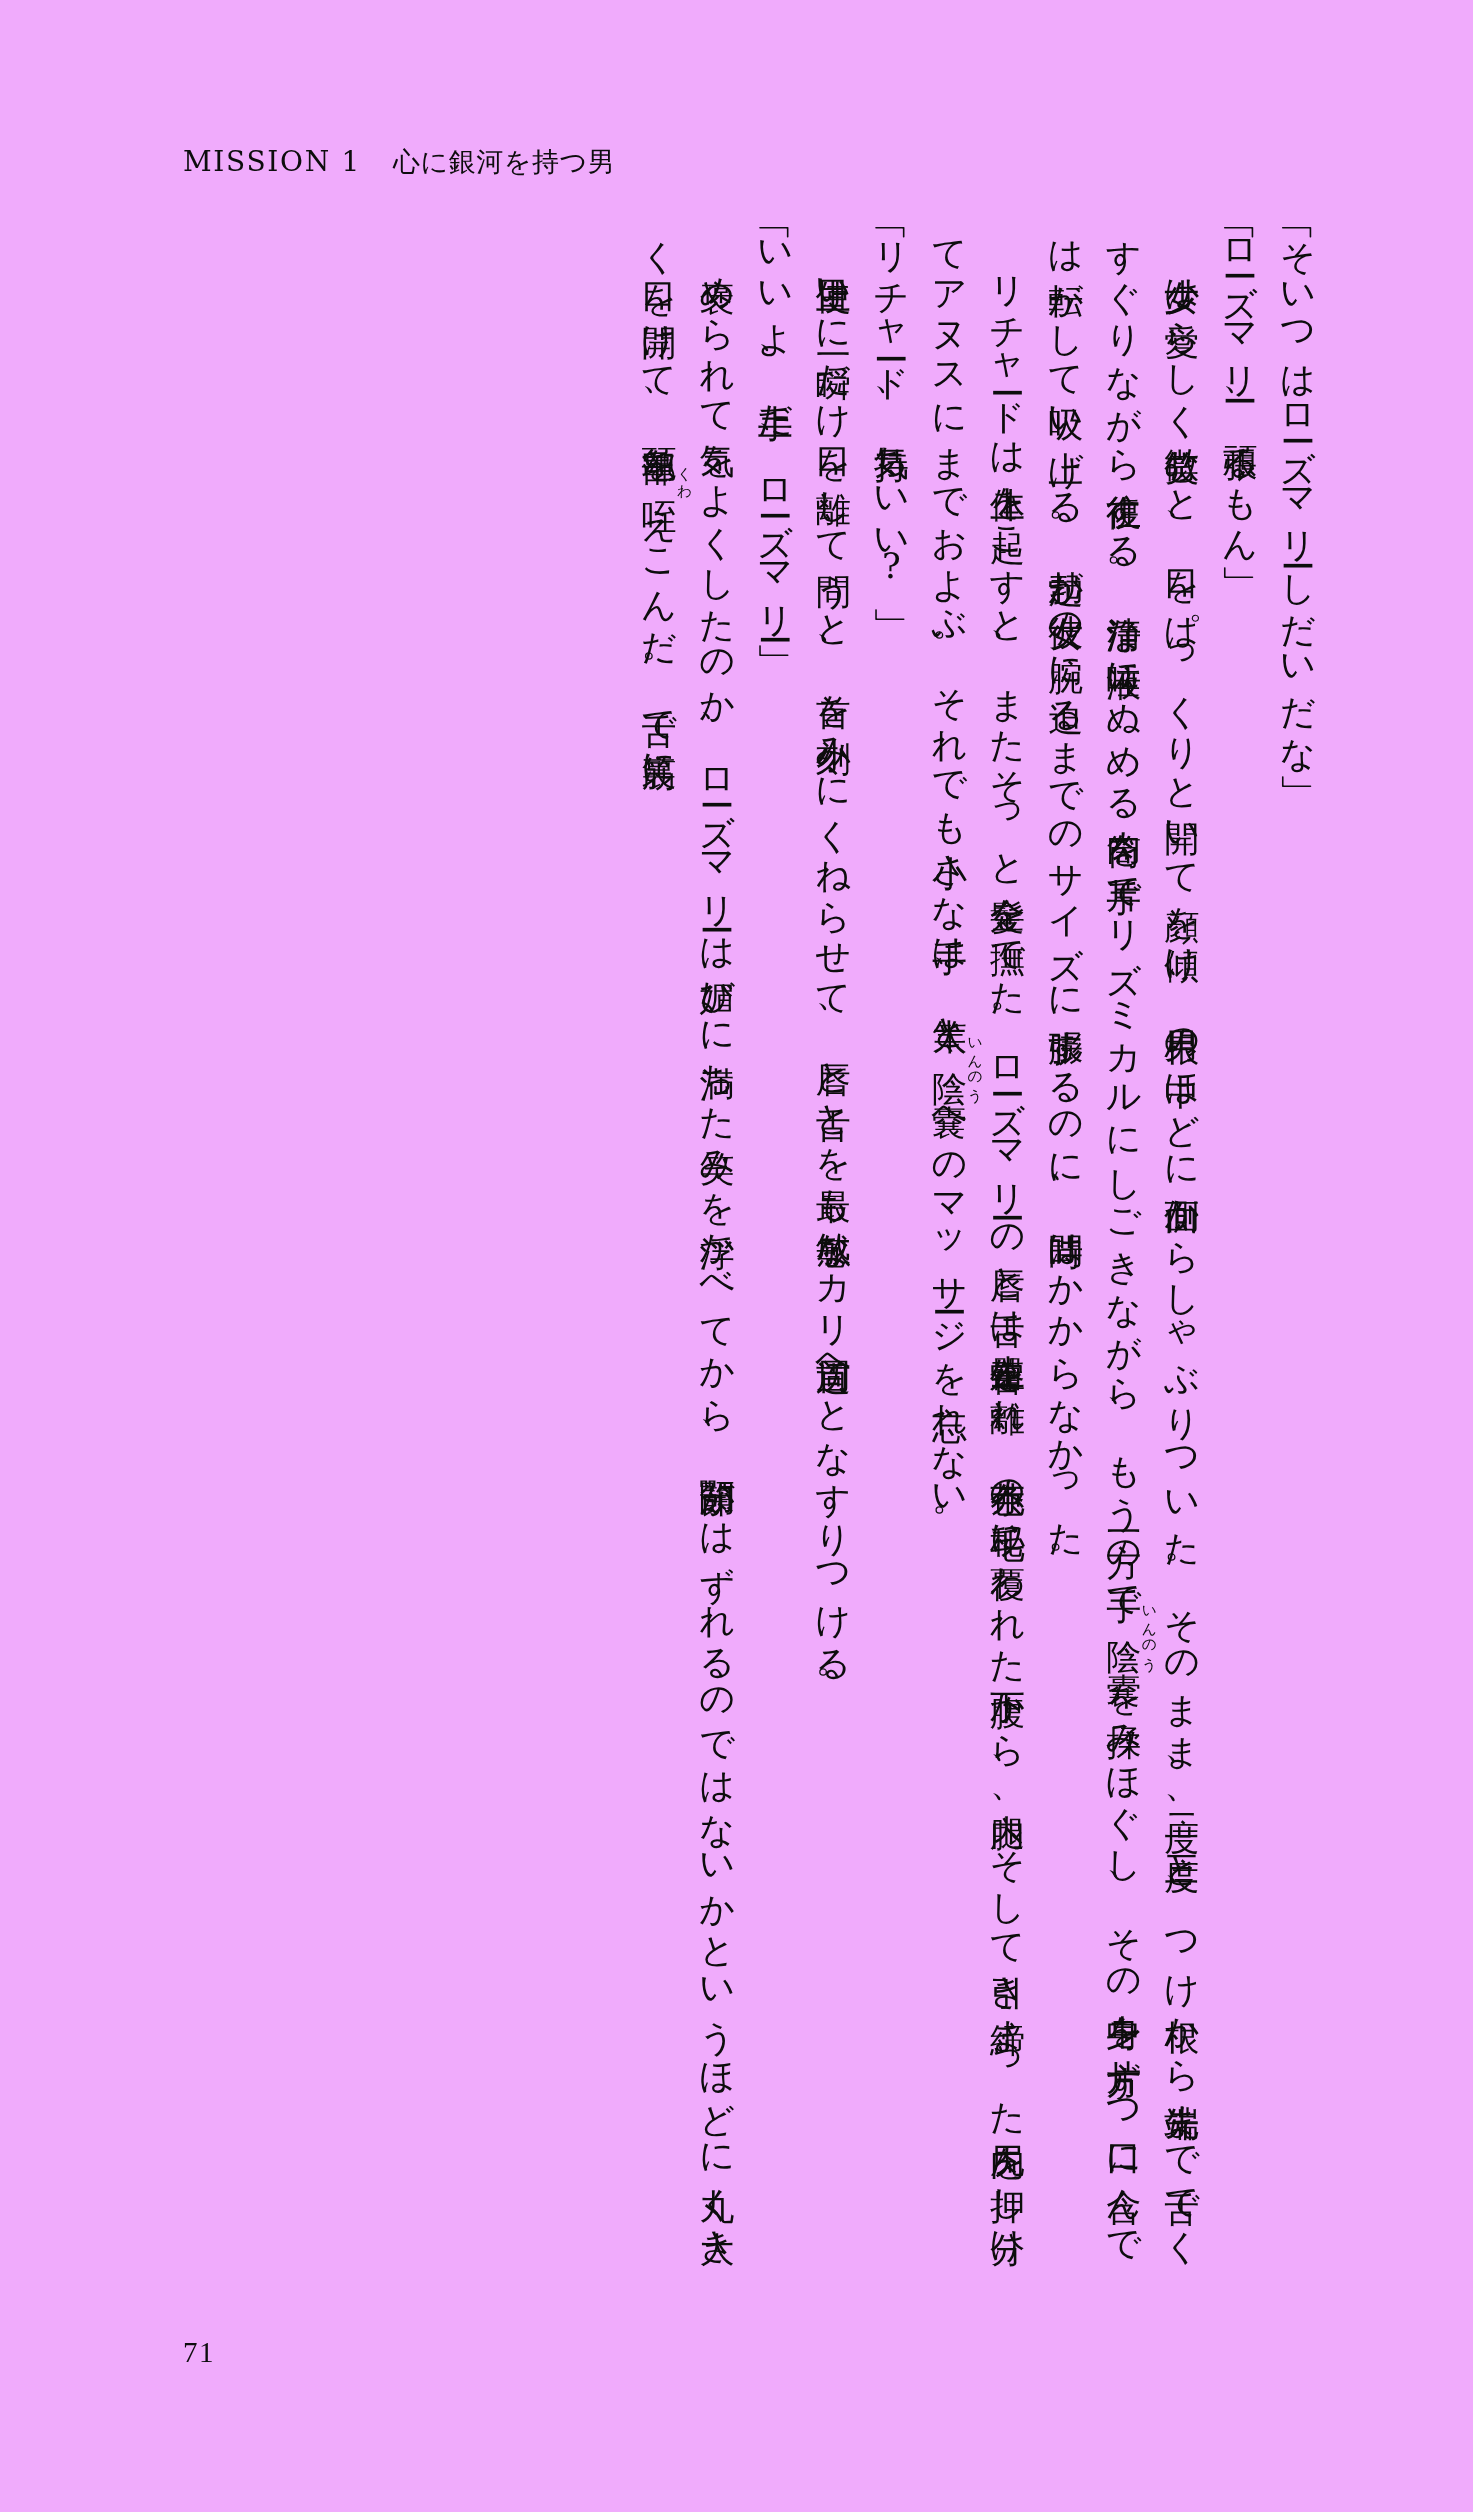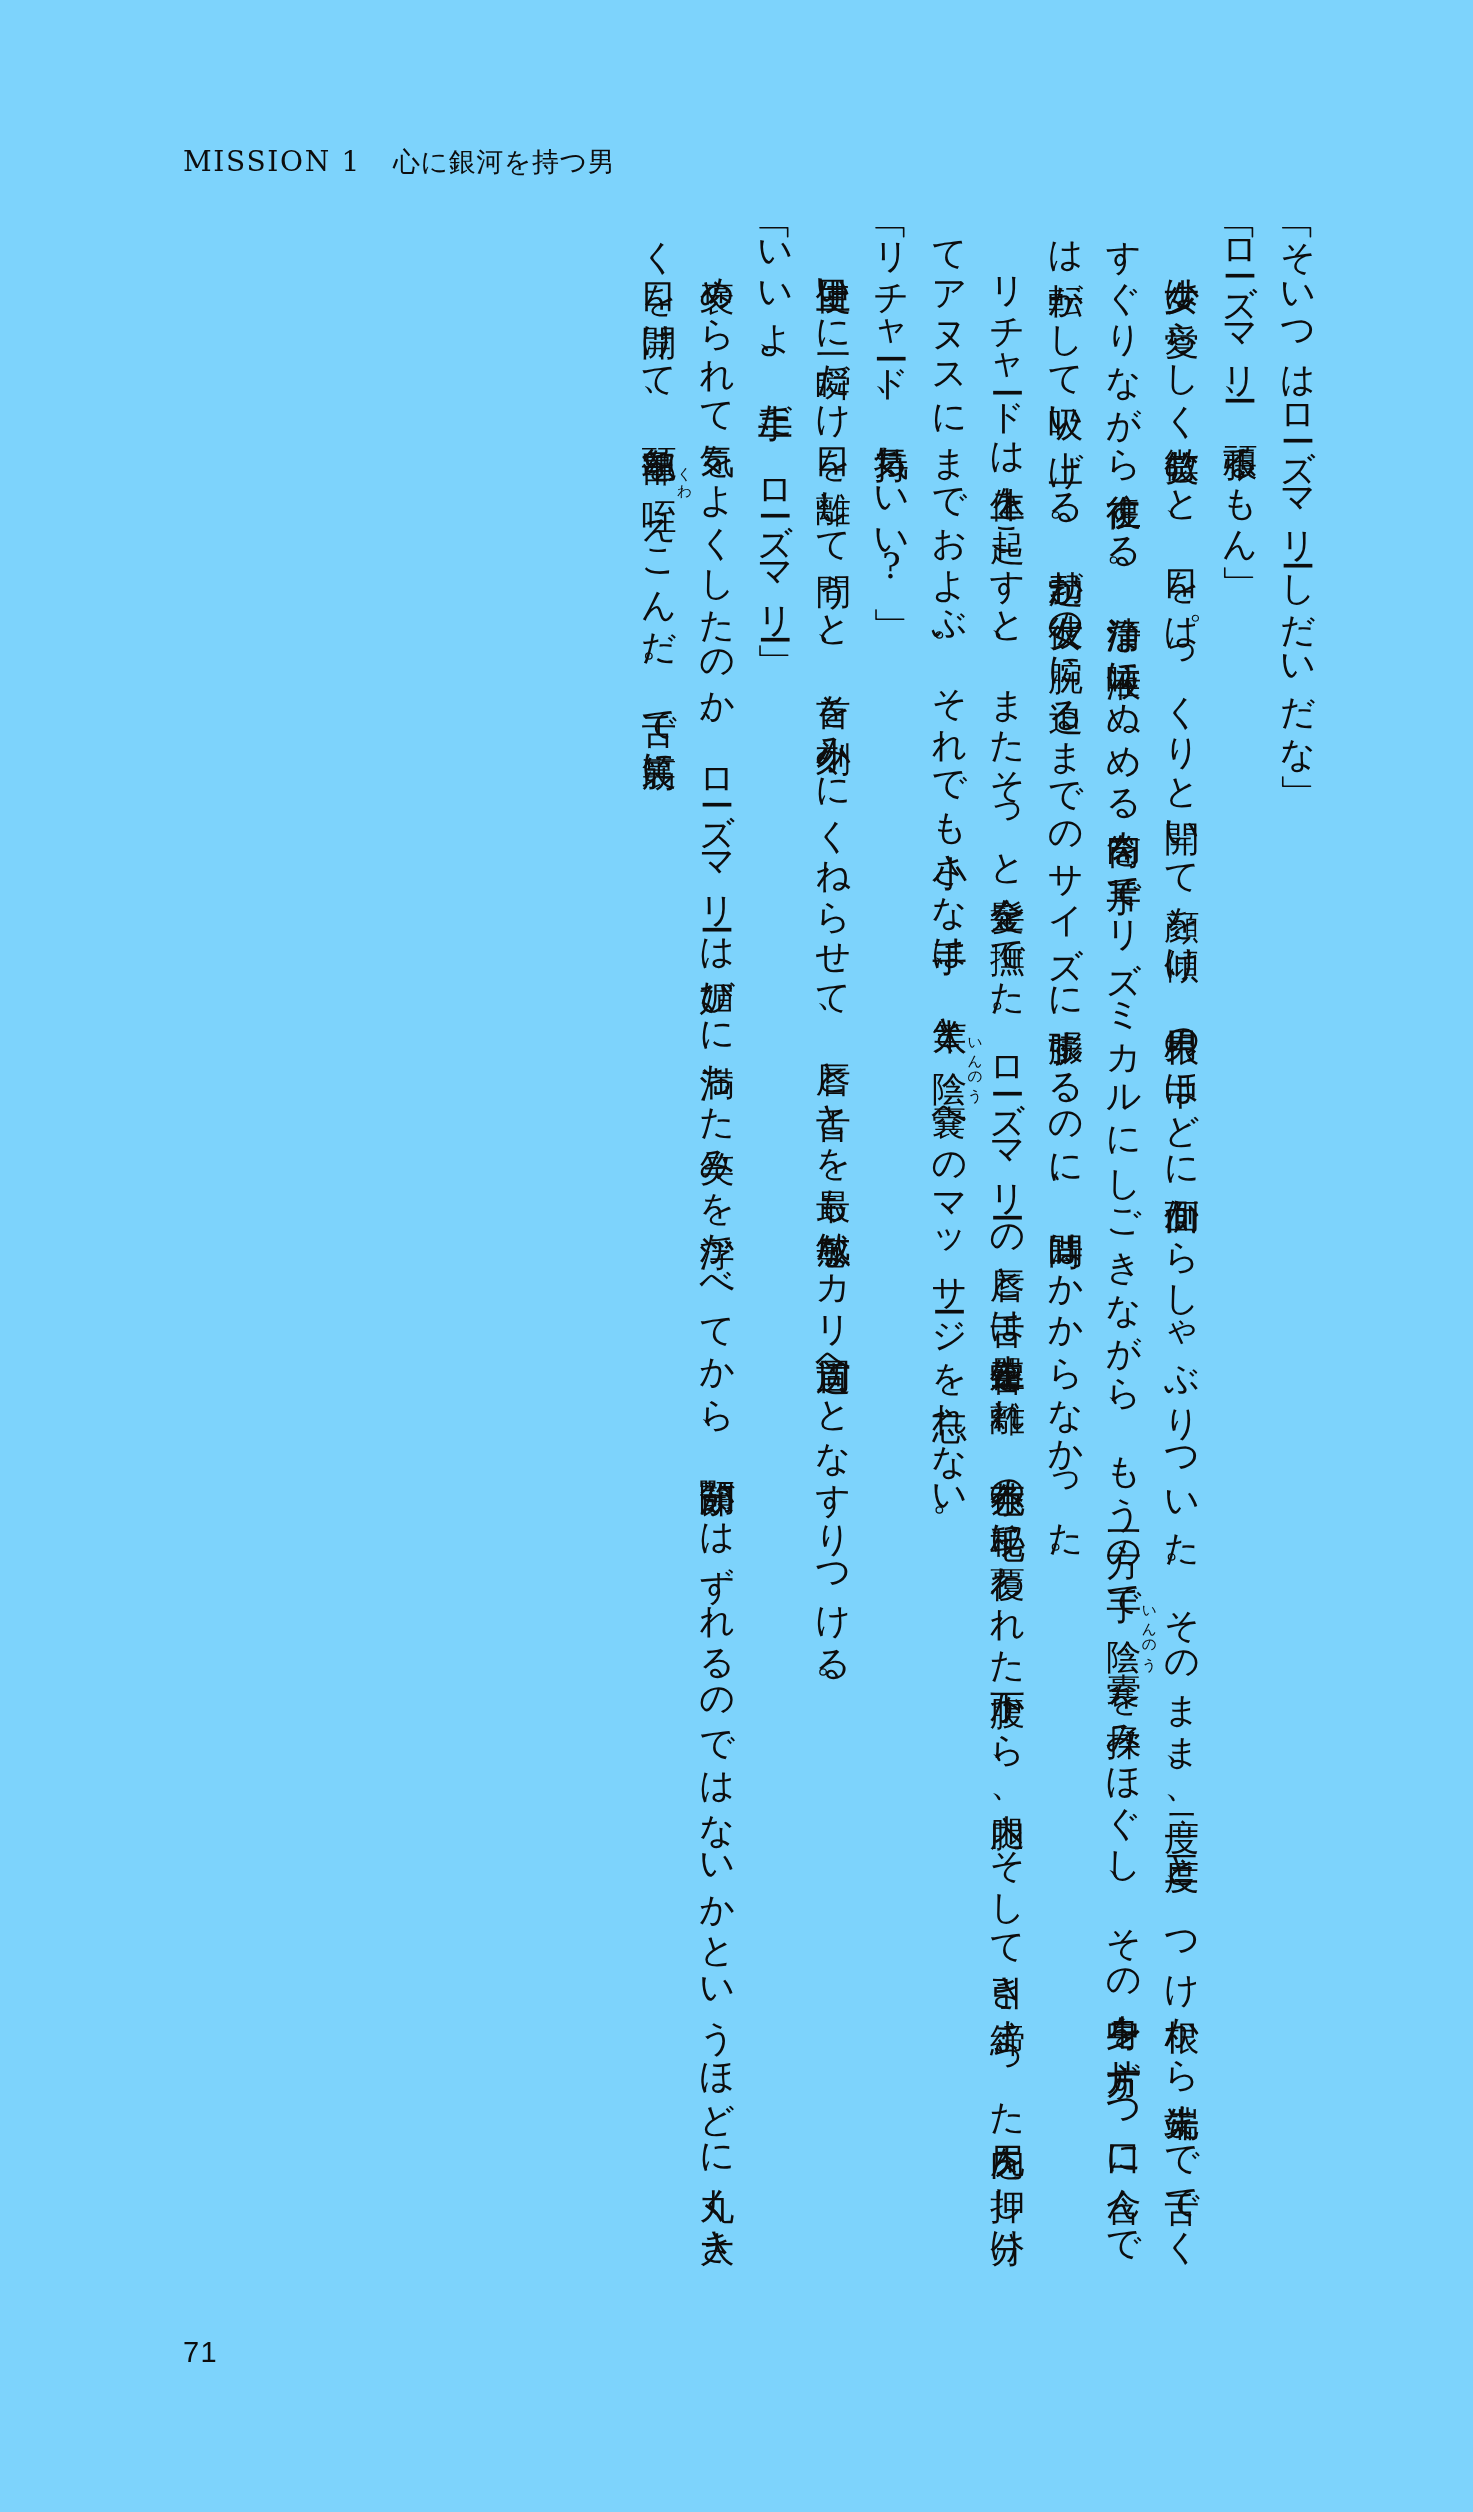--- a/index.html
+++ b/index.html
@@ -12,21 +12,21 @@
     height: 2512px;
     position: relative;
     font-family: "DejaVu Serif", "Liberation Serif", serif;
     color: #0d0d0d;
     overflow: hidden;
   }
 
   .page {
     position: absolute;
     inset: 0;
-    background: #7dd3fc;
+    background: #f0abfc;
   }
 
   
   .running-head {
     position: absolute;
     top: 144px;
     left: 183px;
     display: flex;
     align-items: baseline;
     gap: 32px;
@@ -76,21 +76,21 @@
     line-height: 1;
   }
 
   
   .folio {
     position: absolute;
     left: 183px;
     top: 2336px;
     font-size: 29px;
     letter-spacing: 0.05em;
-    font-family: Liberation Sans, sans-serif;
+    font-family: Liberation Serif, serif;
   }
 </style>
 </head>
 <body>
 
 <div class="page">
 
   <div class="running-head">
     <span class="mission">MISSION 1</span>
     <span class="chapter-title">心に銀河を持つ男</span>

